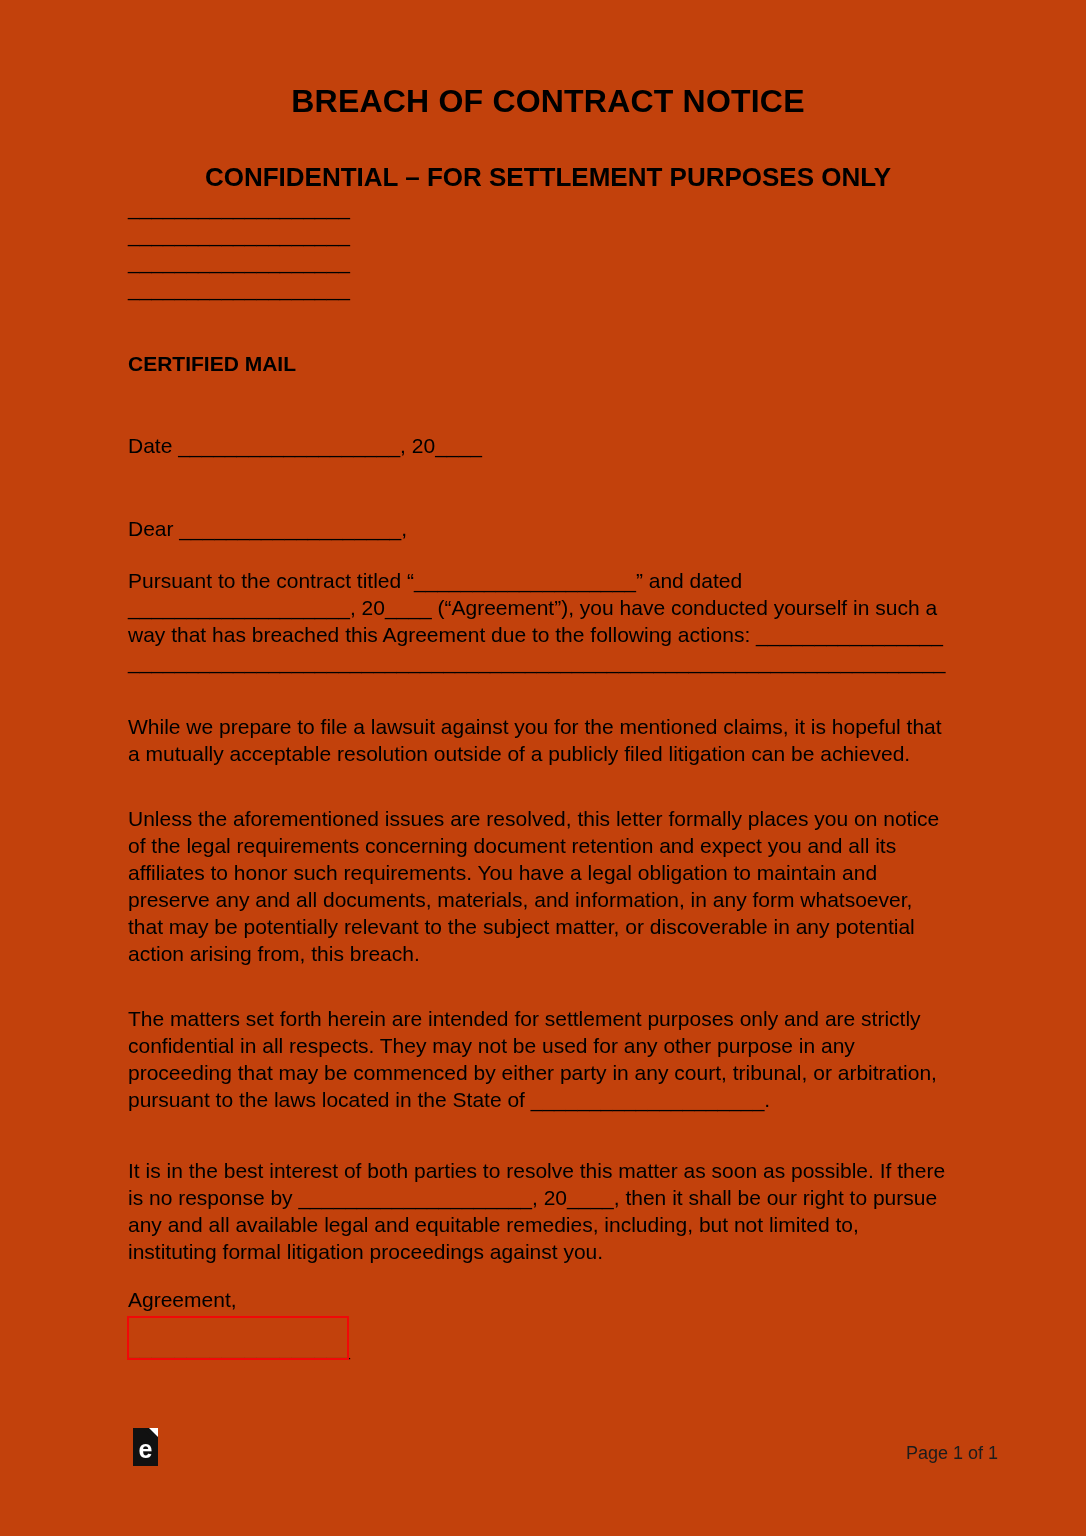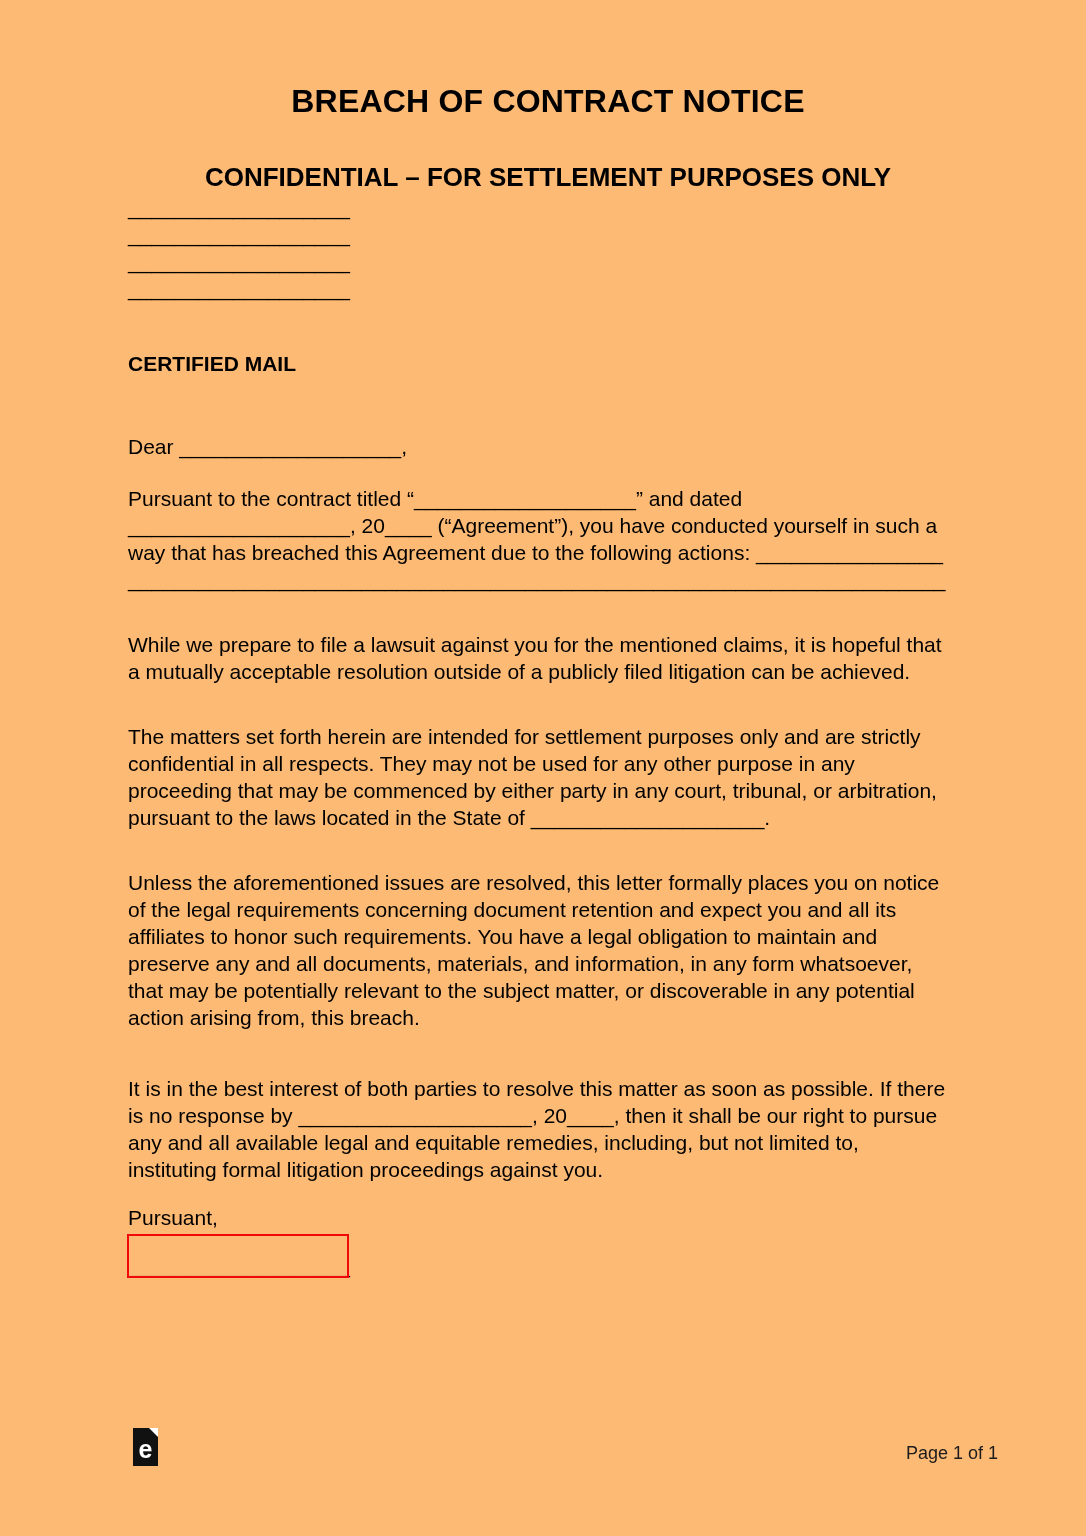--- a/index.html
+++ b/index.html
@@ -1,20 +1,20 @@
 <!DOCTYPE html>
 <html><head>
 <meta charset="utf-8">
 <style>
   * { box-sizing: border-box; }
   html, body { margin: 0; padding: 0; background: #ffffff; }
   .page {
     width: 1086px;
     height: 1536px;
-    background: #fdba74;
+    background: #c2410c;
     position: relative;
     overflow: hidden;
     font-family: "Liberation Sans", sans-serif;
     color: #000000;
   }
   .content {
     padding: 0 118px 0 128px;
   }
   .doc-title {
     margin: 0;
@@ -125,49 +125,50 @@
 
     <div class="address-lines">
       <div class="body-text address-line">___________________</div>
       <div class="body-text address-line">___________________</div>
       <div class="body-text address-line">___________________</div>
       <div class="body-text address-line">___________________</div>
     </div>
 
     <div class="body-text certified">CERTIFIED MAIL</div>
 
+    <div class="body-text date-line">Date ___________________, 20____</div>
 
     <div class="body-text salutation">Dear ___________________,</div>
 
     <div class="body-text para first">Pursuant to the contract titled “___________________” and dated
 ___________________, 20____ (“Agreement”), you have conducted yourself in such a
 way that has breached this Agreement due to the following actions: ________________
 ______________________________________________________________________</div>
 
     <div class="body-text para">While we prepare to file a lawsuit against you for the mentioned claims, it is hopeful that
 a mutually acceptable resolution outside of a publicly filed litigation can be achieved.</div>
 
-    <div class="body-text para">The matters set forth herein are intended for settlement purposes only and are strictly
-confidential in all respects. They may not be used for any other purpose in any
-proceeding that may be commenced by either party in any court, tribunal, or arbitration,
-pursuant to the laws located in the State of ____________________.</div>
-
     <div class="body-text para">Unless the aforementioned issues are resolved, this letter formally places you on notice
 of the legal requirements concerning document retention and expect you and all its
 affiliates to honor such requirements. You have a legal obligation to maintain and
 preserve any and all documents, materials, and information, in any form whatsoever,
 that may be potentially relevant to the subject matter, or discoverable in any potential
 action arising from, this breach.</div>
 
+    <div class="body-text para">The matters set forth herein are intended for settlement purposes only and are strictly
+confidential in all respects. They may not be used for any other purpose in any
+proceeding that may be commenced by either party in any court, tribunal, or arbitration,
+pursuant to the laws located in the State of ____________________.</div>
+
     <div class="body-text para resolve">It is in the best interest of both parties to resolve this matter as soon as possible. If there
 is no response by ____________________, 20____, then it shall be our right to pursue
 any and all available legal and equitable remedies, including, but not limited to,
 instituting formal litigation proceedings against you.</div>
 
-    <div class="body-text closing">Pursuant,</div>
+    <div class="body-text closing">Agreement,</div>
 
     <div class="signature-area">
       <div class="signature-field"></div>
       <div class="body-text signature-line">___________________</div>
     </div>
 
   </div>
 
   <div class="footer-logo">
     <span class="fold"></span>

